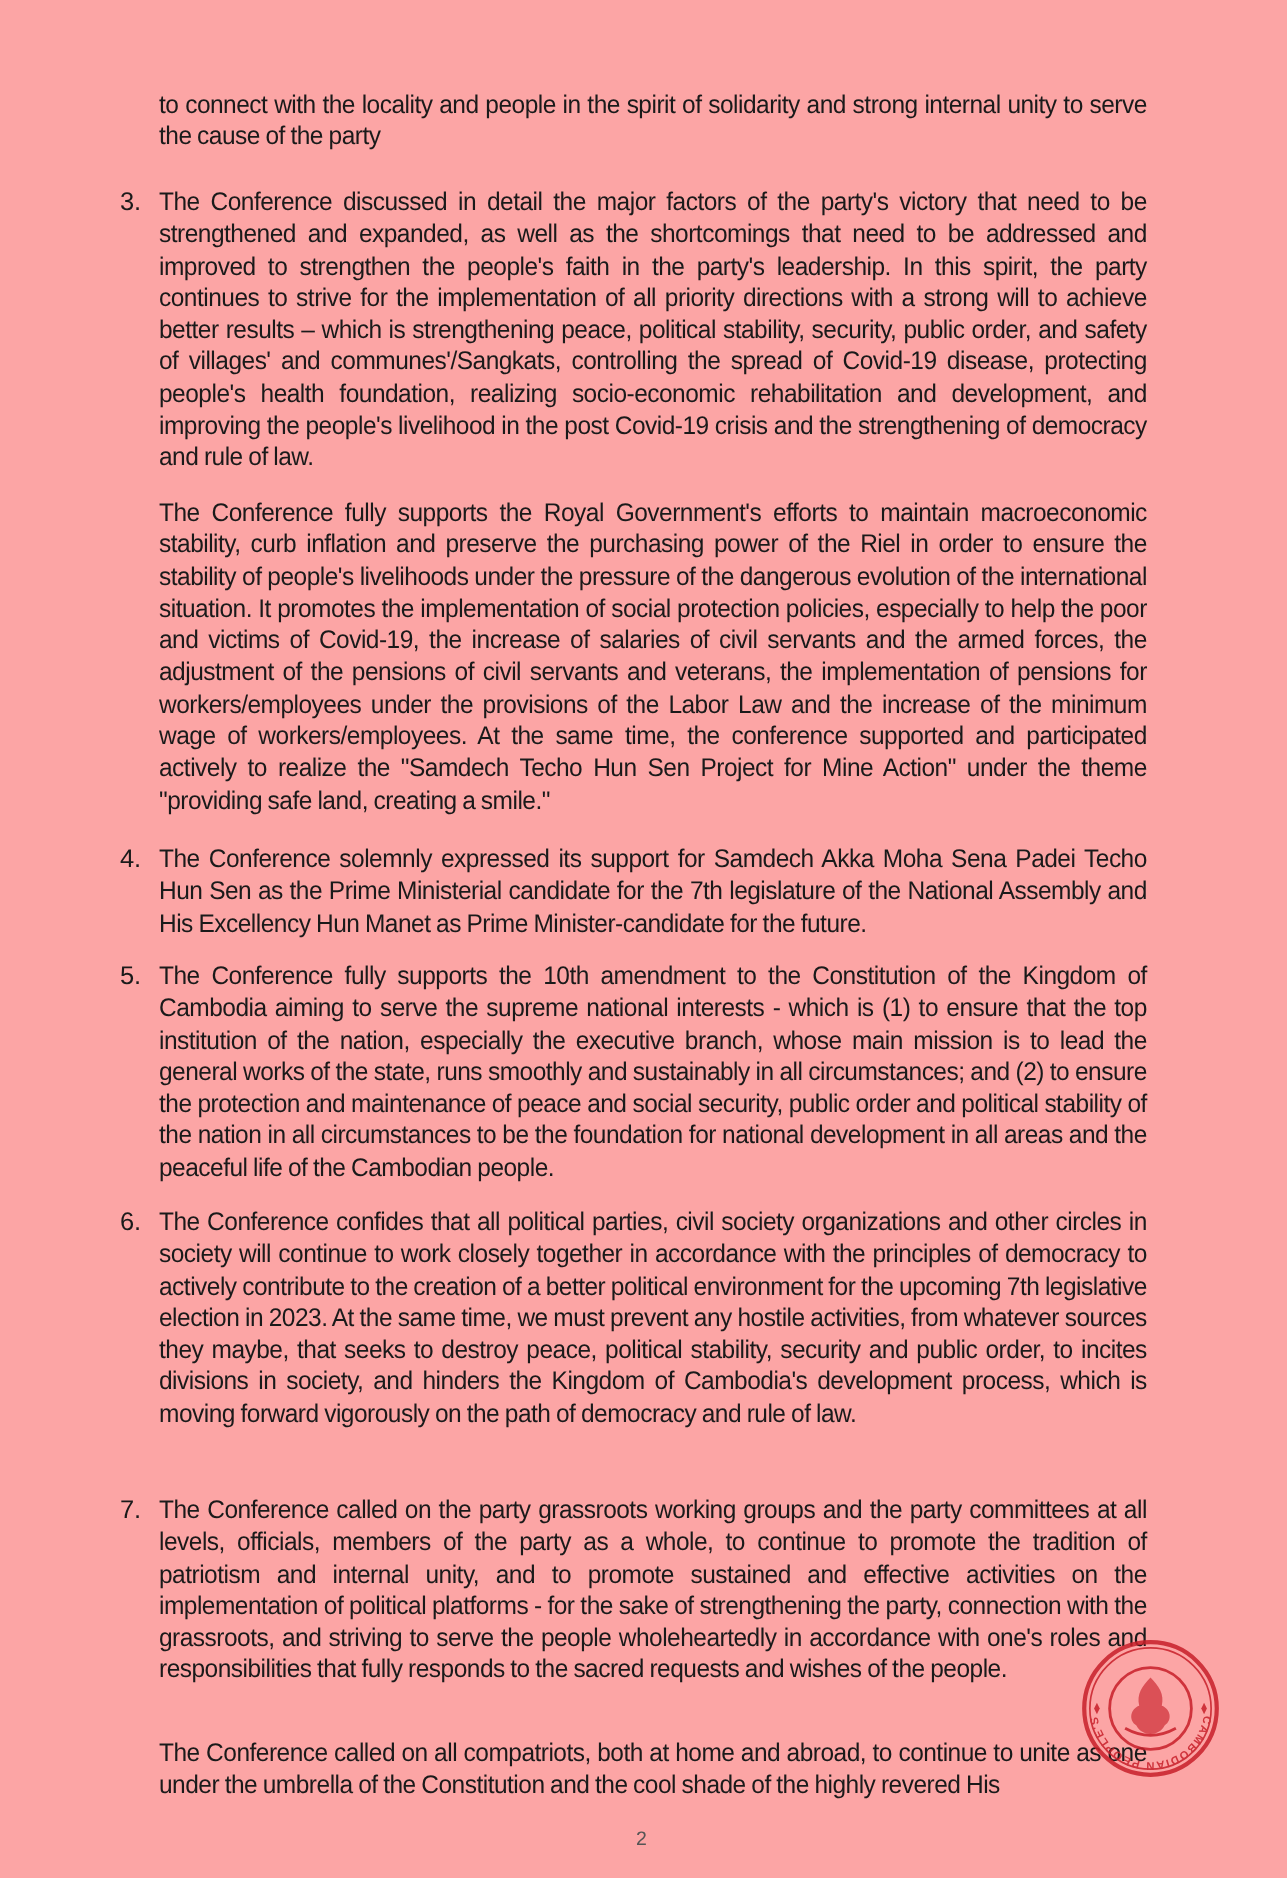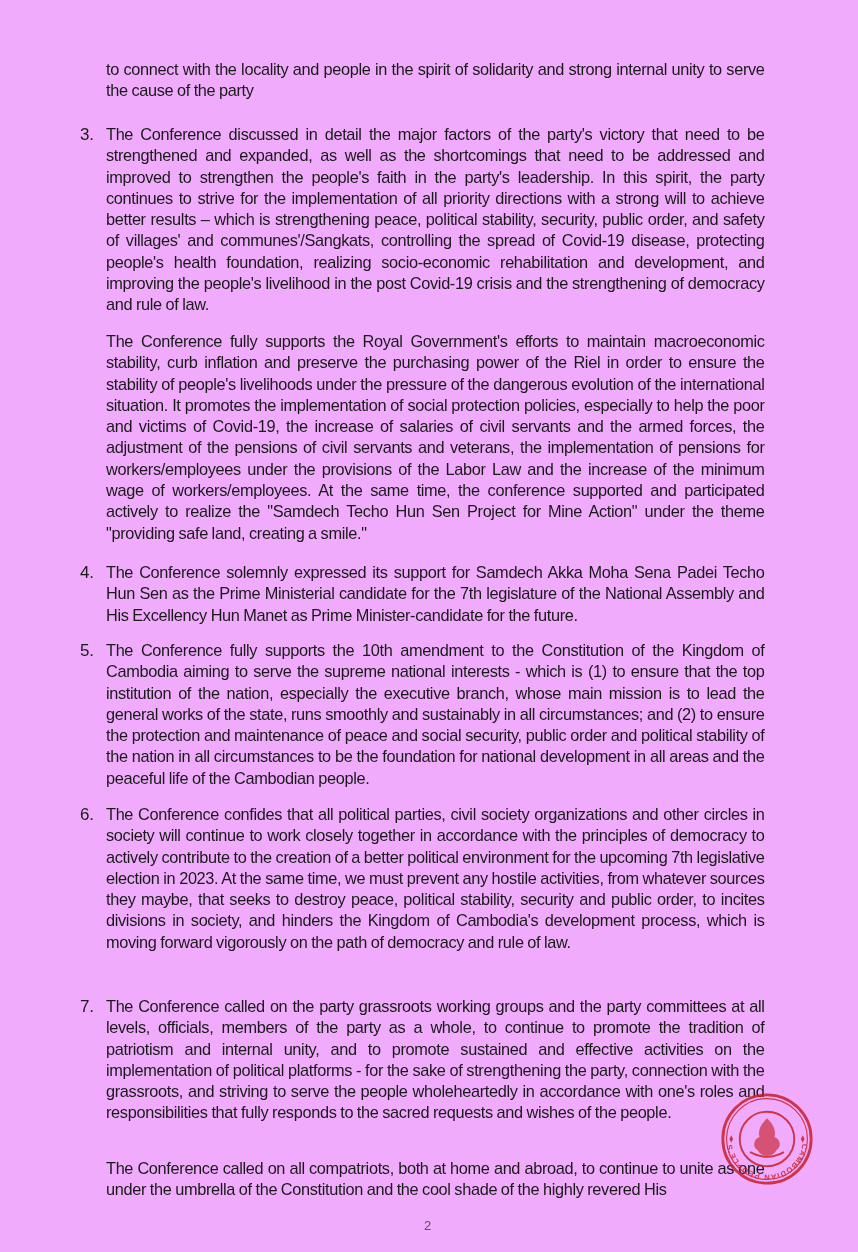--- a/index.html
+++ b/index.html
@@ -1,20 +1,20 @@
 <!DOCTYPE html>
 <html><head>
 <meta charset="utf-8">
 <style>
   html, body { margin: 0; padding: 0; background: #ffffff; }
   body {
     width: 858px; height: 1252px; position: relative; overflow: hidden;
     font-family: "Liberation Sans", sans-serif; color: #1a1a1a;
   }
-  .page { position: absolute; left: 0; top: 0; width: 858px; height: 1252px; background: #f0abfc; }
+  .page { position: absolute; left: 0; top: 0; width: 858px; height: 1252px; background: #fca5a5; }
   .para {
     position: absolute; left: 106px; width: 686px;
     font-size: 17px; line-height: 21.3px; text-align: justify;
     letter-spacing: -0.35px; word-spacing: -0.5px;
     transform: scaleX(0.96); transform-origin: left top;
   }
   .num {
     position: absolute; left: 80px; font-size: 17px; line-height: 21.3px;
     letter-spacing: -0.2px;
   }

